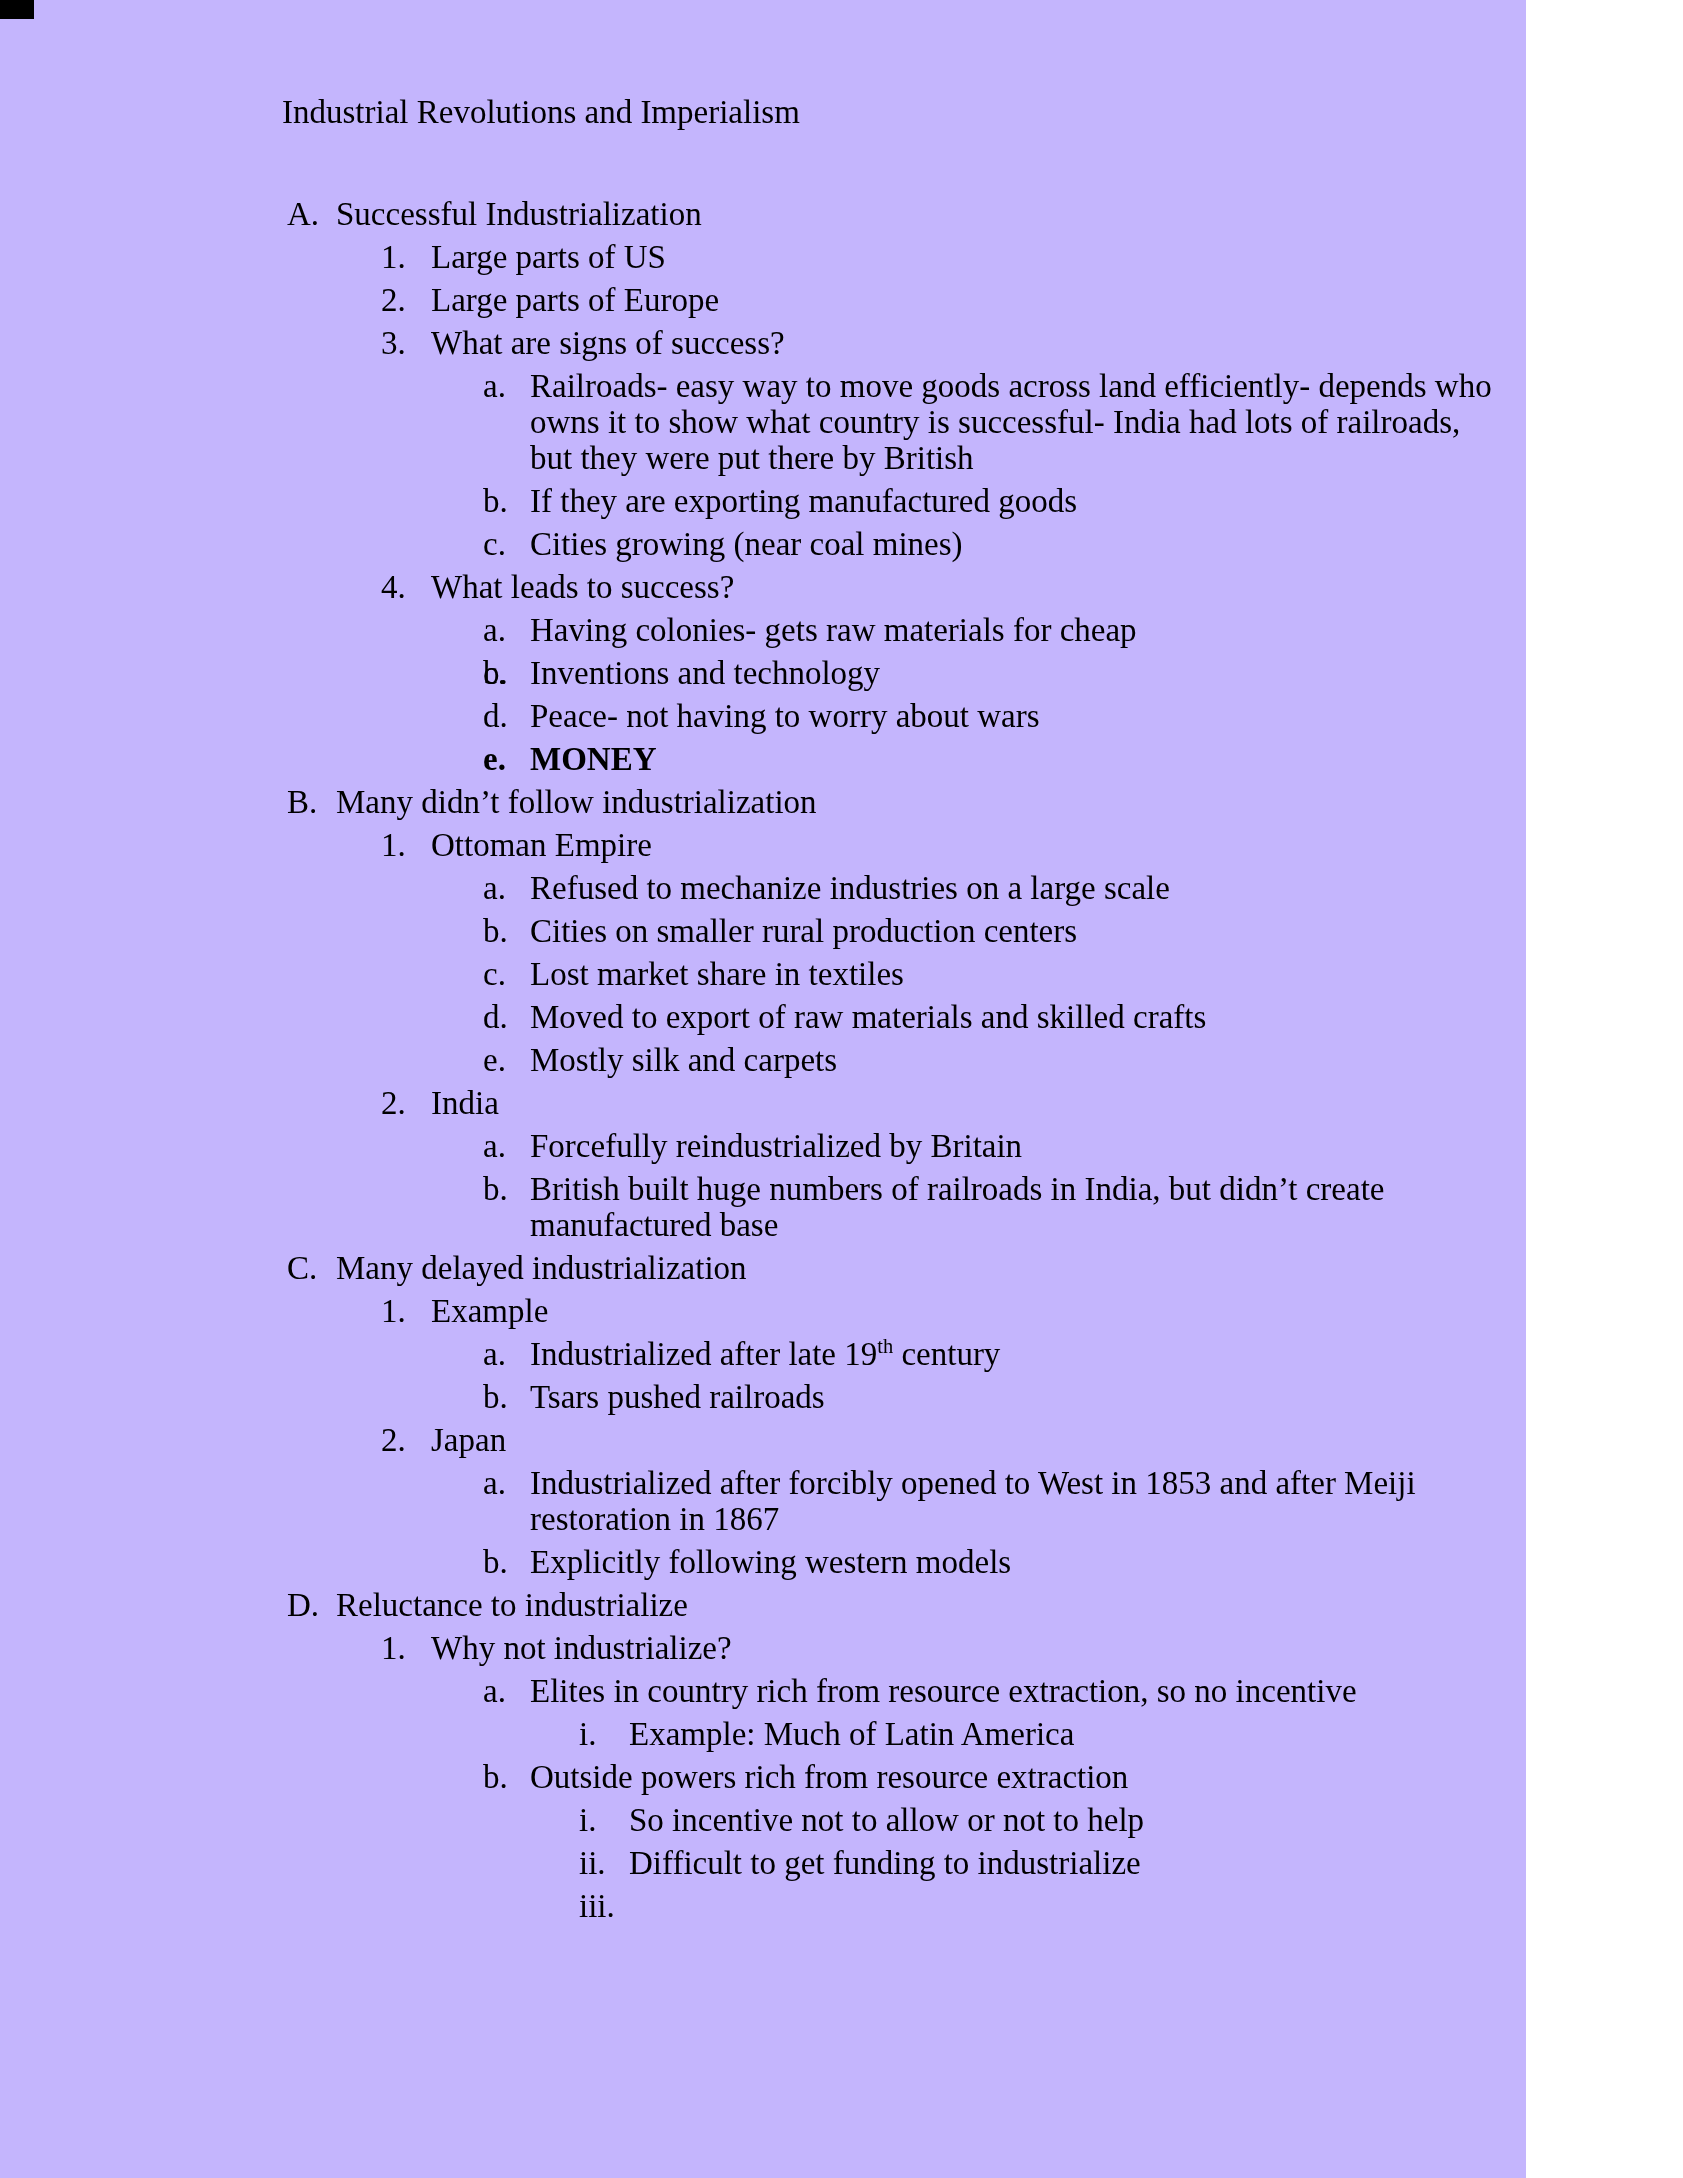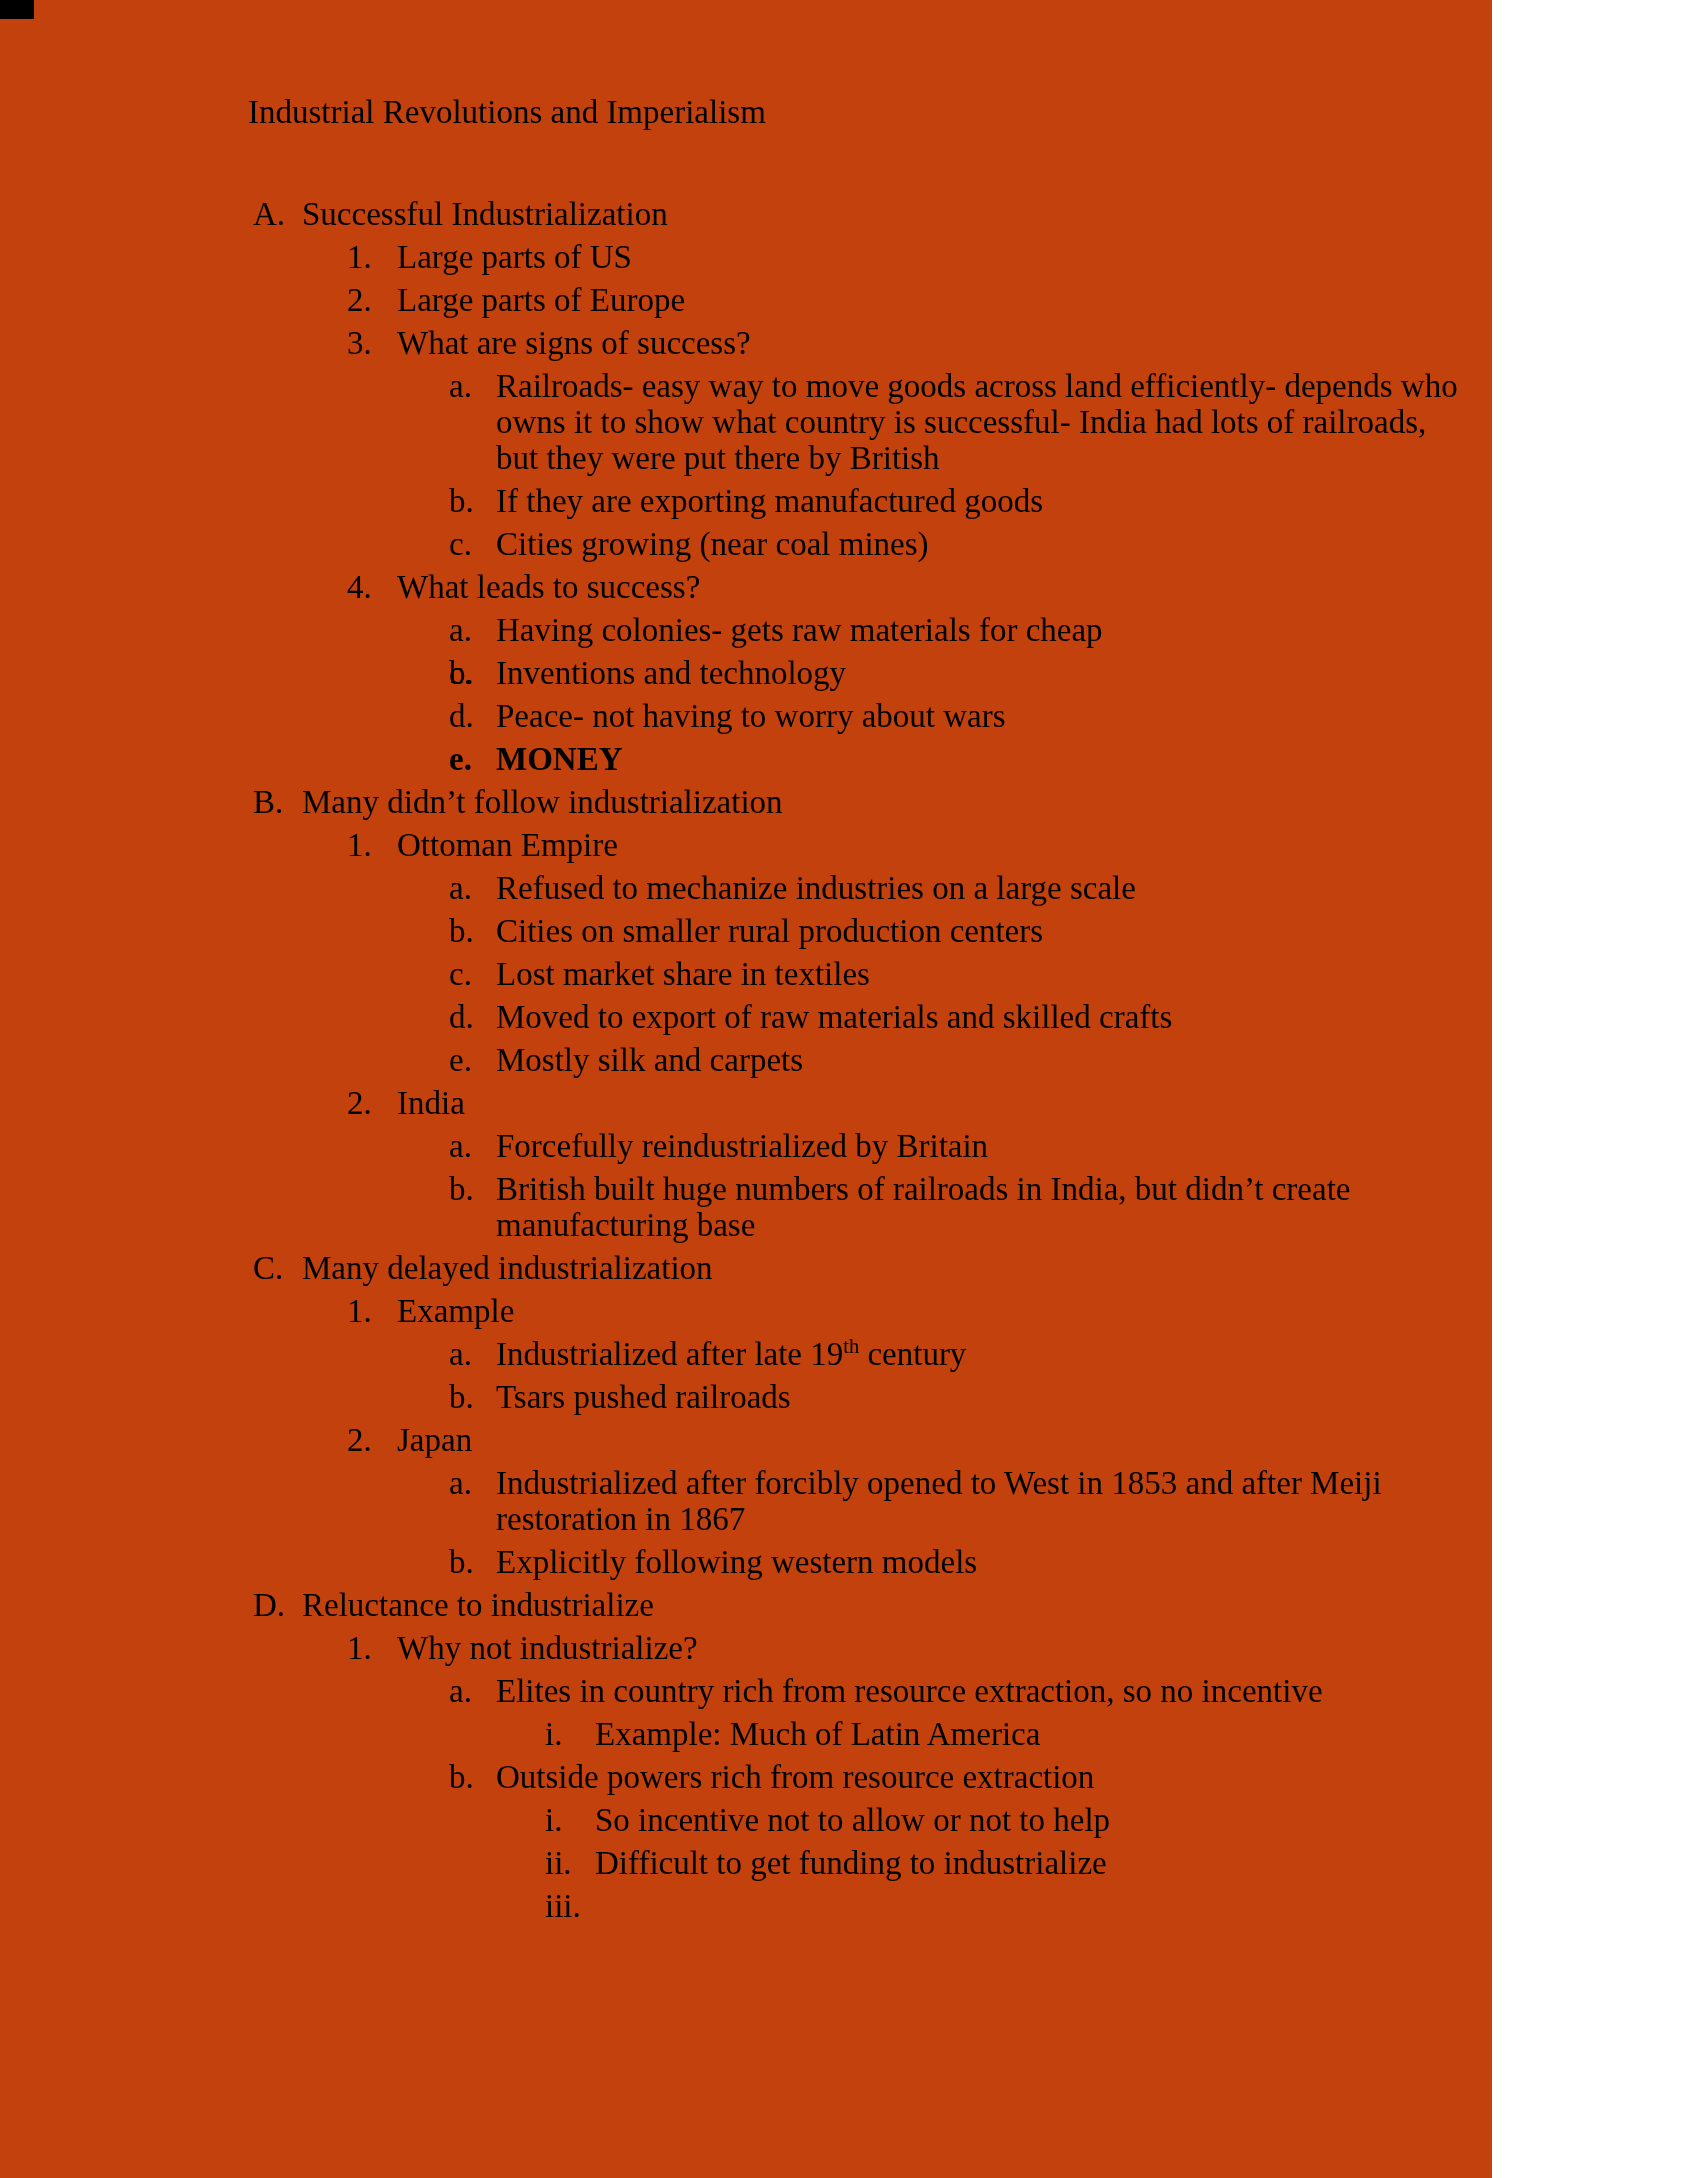--- a/index.html
+++ b/index.html
@@ -4,25 +4,26 @@
 <style>
   html, body {
     margin: 0;
     padding: 0;
     background: #ffffff;
   }
   .page {
     position: relative;
     width: 1492px;
     height: 2178px;
-    background: #c2410c;
+    background: #c4b5fd;
     color: #000000;
     font-family: "Liberation Serif", "DejaVu Serif", serif;
     font-size: 33px;
     overflow: hidden;
+    padding-left: 34px;
   }
   .scan-mark {
     position: absolute;
     top: 0;
     left: 0;
     width: 34px;
     height: 19px;
     background: #000000;
   }
   .content {
@@ -84,21 +85,21 @@
         <div class="item lvl3 bold"><span class="marker">e.</span><span class="text">MONEY</span></div>
         <div class="item lvl1"><span class="marker">B.</span><span class="text">Many didn’t follow industrialization</span></div>
         <div class="item lvl2"><span class="marker">1.</span><span class="text">Ottoman Empire</span></div>
         <div class="item lvl3"><span class="marker">a.</span><span class="text">Refused to mechanize industries on a large scale</span></div>
         <div class="item lvl3"><span class="marker">b.</span><span class="text">Cities on smaller rural production centers</span></div>
         <div class="item lvl3"><span class="marker">c.</span><span class="text">Lost market share in textiles</span></div>
         <div class="item lvl3"><span class="marker">d.</span><span class="text">Moved to export of raw materials and skilled crafts</span></div>
         <div class="item lvl3"><span class="marker">e.</span><span class="text">Mostly silk and carpets</span></div>
         <div class="item lvl2"><span class="marker">2.</span><span class="text">India</span></div>
         <div class="item lvl3"><span class="marker">a.</span><span class="text">Forcefully reindustrialized by Britain</span></div>
-        <div class="item lvl3"><span class="marker">b.</span><span class="text">British built huge numbers of railroads in India, but didn’t create manufacturing base</span></div>
+        <div class="item lvl3"><span class="marker">b.</span><span class="text">British built huge numbers of railroads in India, but didn’t create manufactured base</span></div>
         <div class="item lvl1"><span class="marker">C.</span><span class="text">Many delayed industrialization</span></div>
         <div class="item lvl2"><span class="marker">1.</span><span class="text">Example</span></div>
         <div class="item lvl3"><span class="marker">a.</span><span class="text"><span>Industrialized after late 19</span><sup>th</sup><span> century</span></span></div>
         <div class="item lvl3"><span class="marker">b.</span><span class="text">Tsars pushed railroads</span></div>
         <div class="item lvl2"><span class="marker">2.</span><span class="text">Japan</span></div>
         <div class="item lvl3"><span class="marker">a.</span><span class="text">Industrialized after forcibly opened to West in 1853 and after Meiji restoration in 1867</span></div>
         <div class="item lvl3"><span class="marker">b.</span><span class="text">Explicitly following western models</span></div>
         <div class="item lvl1"><span class="marker">D.</span><span class="text">Reluctance to industrialize</span></div>
         <div class="item lvl2"><span class="marker">1.</span><span class="text">Why not industrialize?</span></div>
         <div class="item lvl3"><span class="marker">a.</span><span class="text">Elites in country rich from resource extraction, so no incentive</span></div>

